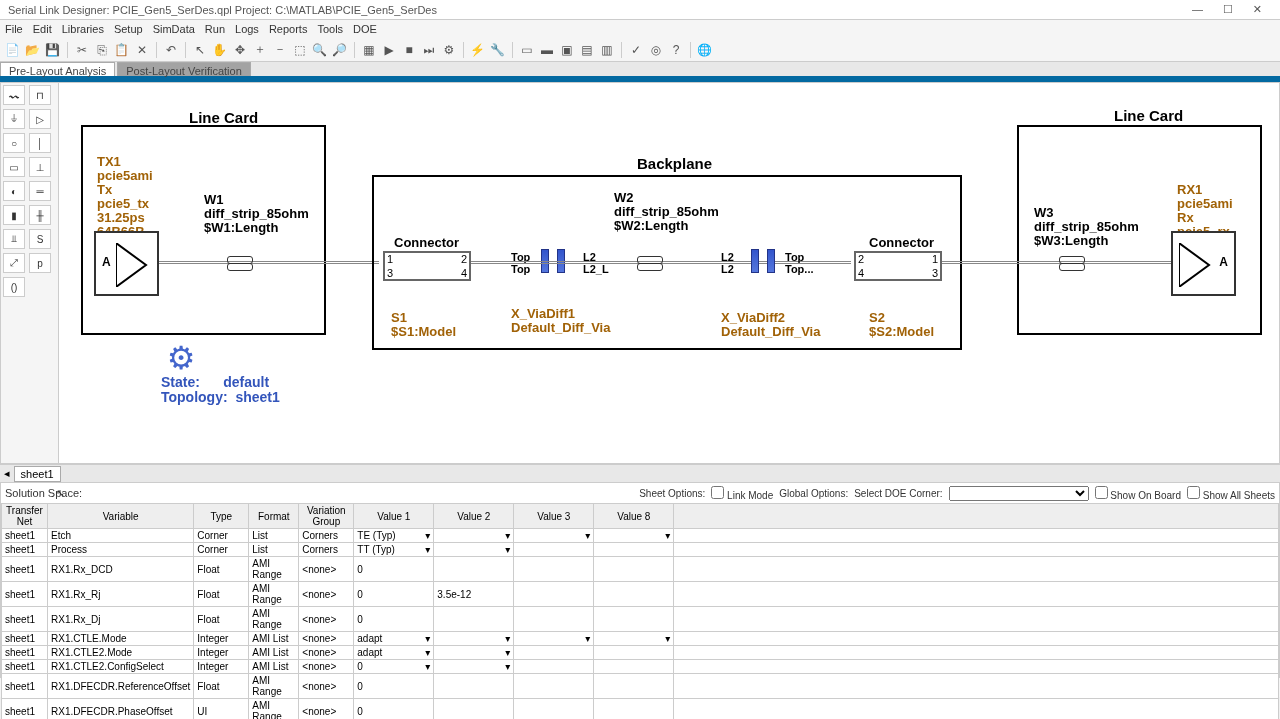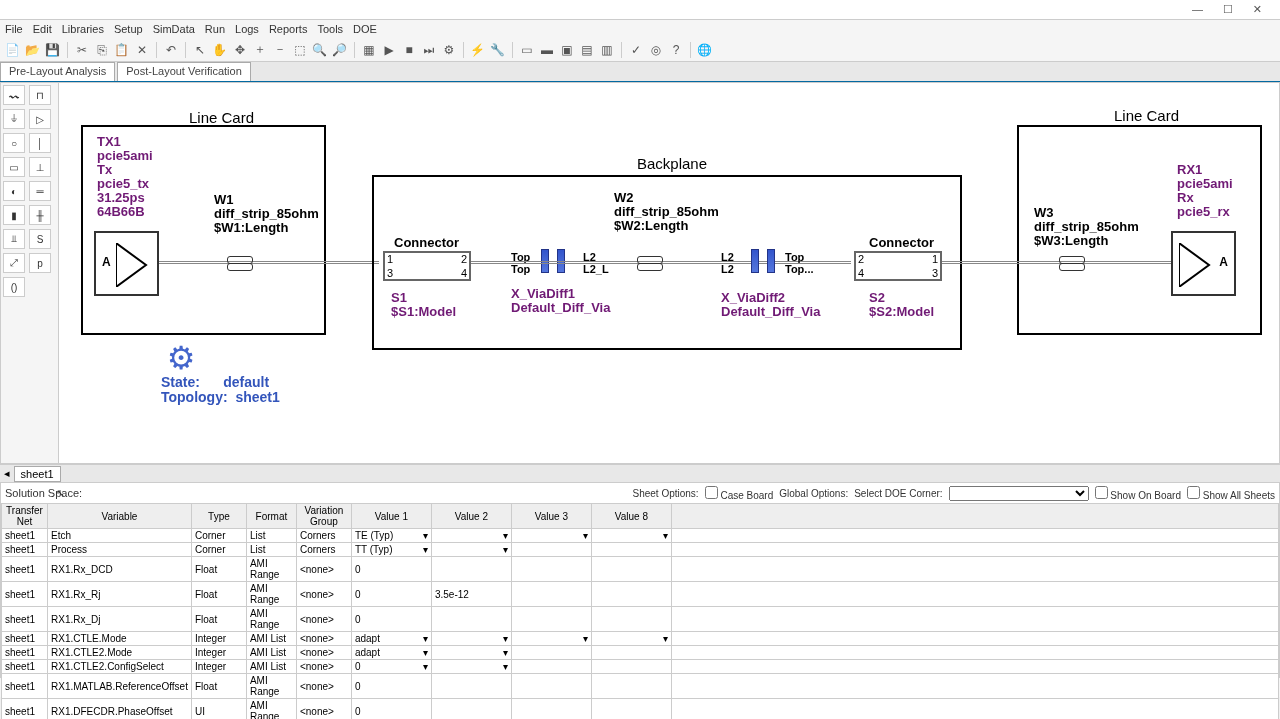--- a/index.html
+++ b/index.html
@@ -4,31 +4,31 @@
 <style>
 * { margin: 0; padding: 0; box-sizing: border-box; font-family: Arial, sans-serif; }
 body { width: 1280px; height: 719px; background: #f0f0f0; overflow: hidden; font-size: 11px; }
 .title-bar { height: 20px; background: #fff; border-bottom: 1px solid #ccc; padding: 2px 8px; font-size: 11px; color: #555; display: flex; align-items: center; }
 .title-bar .win-controls { margin-left: auto; display: flex; gap: 20px; padding-right: 10px; }
 .menu-bar { height: 18px; background: #f5f5f5; padding: 0 5px; font-size: 11px; color: #333; display: flex; gap: 10px; align-items: center; }
 .menu-bar span { cursor: pointer; }
 .toolbar { height: 24px; background: #f5f5f5; border-bottom: 1px solid #ccc; display: flex; align-items: center; padding: 0 4px; gap: 2px; }
 .toolbar .btn { width: 18px; height: 18px; border: 1px solid transparent; display: flex; align-items: center; justify-content: center; font-size: 12px; color: #555; }
 .toolbar .sep { width: 1px; height: 16px; background: #ccc; margin: 0 3px; }
-.tab-bar { height: 20px; background: #e8e8e8; border-bottom: 1px solid #0369a1; display: flex; }
-.tab { padding: 2px 8px; font-size: 11px; border: 1px solid #aaa; border-bottom: none; background: #ffffff; margin-right: 2px; color: #444; }
+.tab-bar { height: 20px; background: #e8e8e8; border-bottom: 6px solid #0369a1; display: flex; }
+.tab { padding: 2px 8px; font-size: 11px; border: 1px solid #aaa; border-bottom: none; background: #a3a3a3; margin-right: 2px; color: #444; }
 .tab.active { background: #fff; }
 .main-area { height: 382px; display: flex; background: #fff; border: 1px solid #ccc; position: relative; }
 .left-toolbox { width: 58px; background: #f5f5f5; border-right: 1px solid #ccc; display: flex; flex-direction: column; }
 .left-toolbox .tool-col { display: flex; flex-wrap: wrap; padding: 2px; gap: 4px; }
 .left-toolbox .tool { width: 22px; height: 20px; border: 1px solid #ccc; background: #fff; display: flex; align-items: center; justify-content: center; font-size: 10px; color: #333; }
 .canvas { flex: 1; background: #fff; position: relative; }
 .block { position: absolute; border: 2px solid #000; }
-.block-title { position: absolute; font-size: 15px; font-weight: normal; color: #000; }
-.tx-info { position: absolute; font-size: 13px; font-weight: bold; line-height: 14px; color: #701a75; }
+.block-title { position: absolute; font-size: 15px; font-weight: bold; color: #000; }
+.tx-info { position: absolute; font-size: 13px; font-weight: bold; line-height: 14px; color: #a16207; margin-top: 20px; }
 .w-info { position: absolute; font-size: 13px; font-weight: bold; line-height: 14px; color: #000; }
 .wire2 { position: absolute; border-top: 3px double #888; height: 6px; }
 .resistor { position: absolute; width: 50px; height: 14px; }
 .resistor::before, .resistor::after { content: ''; position: absolute; width: 24px; height: 6px; border: 1px solid #333; border-radius: 3px; top: 1px; }
 .resistor::before { left: 0; }
 .resistor::after { left: 0; top: 8px; }
 .amp-box { position: absolute; border: 2px solid #333; width: 65px; height: 65px; background: #fff; }
 .conn-box { position: absolute; border: 2px solid #666; width: 88px; height: 30px; background: #fff; font-size: 11px; }
 .via-stack { position: absolute; width: 8px; height: 24px; background: linear-gradient(#3355cc, #5577dd); border: 1px solid #223388; }
 .conn-label { position: absolute; font-size: 13px; font-weight: bold; color: #000; }
@@ -45,20 +45,21 @@
 .ss-table th { background: #eee; font-weight: normal; text-align: center; }
 .status-bar { height: 20px; background: #f5f5f5; border-top: 1px solid #ccc; display: flex; align-items: center; padding: 0 6px; font-size: 11px; color: #333; }
 .status-bar .spacer { flex: 1; }
 .status-bar .sim-count { background: #7fff00; padding: 1px 8px; font-weight: bold; }
 .unset-btn { border: 1px solid #aaa; padding: 0 10px; background: #eee; margin: 0 10px; }
 </style>
 </head>
 <body>
 
 <div class="title-bar">
+  <span>Serial Link Designer: PCIE_Gen5_SerDes.qpl Project: C:\MATLAB\PCIE_Gen5_SerDes</span>
   <div class="win-controls">
     <span>—</span>
     <span>☐</span>
     <span>✕</span>
   </div>
 </div>
 
 <div class="menu-bar">
   <span>File</span>
   <span>Edit</span>
@@ -148,21 +149,21 @@
     <div class="block-title" style="left:130px;top:26px">Line Card</div>
     <div class="block" style="left:22px;top:42px;width:245px;height:210px"></div>
     <div class="tx-info" style="left:38px;top:52px">
       <div>TX1</div>
       <div>pcie5ami</div>
       <div>Tx</div>
       <div>pcie5_tx</div>
       <div>31.25ps</div>
       <div>64B66B</div>
     </div>
-    <div class="w-info" style="left:155px;top:110px">
+    <div class="w-info" style="left:145px;top:110px">
       <div>W1</div>
       <div>diff_strip_85ohm</div>
       <div>$W1:Length</div>
     </div>
     <div class="amp-box" style="left:35px;top:148px">
       <div style="position:absolute;left:6px;top:22px;font-size:12px;font-weight:bold">A</div>
       <svg style="position:absolute;left:20px;top:10px" width="40" height="44">
           <polygon points="0,0 30,22 0,44" fill="#fff" stroke="#000" stroke-width="2"></polygon>
         </svg>
     </div>
@@ -257,21 +258,21 @@
   <span style="margin-right:4px">◂</span>
   <div class="sheet-tab">sheet1</div>
 </div>
 
 <div class="solution-space">
   <div class="ss-header">
     <span>Solution Space:</span>
     <span style="position:absolute;left:55px;top:4px">↖</span>
     <div class="right-opts">
       <span>Sheet Options:</span>
-      <label><input type="checkbox" style=""> <span>Case Board</span></label>
+      <label><input type="checkbox" style=""> <span>Link Mode</span></label>
       <span>Global Options:</span>
       <span>Select DOE Corner:</span>
       <select><option></option></select>
       <label><input type="checkbox" style=""> <span>Show On Board</span></label>
       <label><input type="checkbox" style=""> <span>Show All Sheets</span></label>
     </div>
   </div>
   <table class="ss-table">
     <thead>
       <tr>
@@ -397,21 +398,21 @@
           <td>0 <span style="float:right">▾</span></td>
           <td> 
             <span style="float:right">▾</span>
           </td>
           <td></td>
           <td></td>
           <td></td>
         </tr>
         <tr>
           <td>sheet1</td>
-          <td>RX1.MATLAB.ReferenceOffset</td>
+          <td>RX1.DFECDR.ReferenceOffset</td>
           <td>Float</td>
           <td>AMI Range</td>
           <td>&lt;none&gt;</td>
           <td>0</td>
           <td></td>
           <td></td>
           <td></td>
           <td></td>
         </tr>
         <tr>

